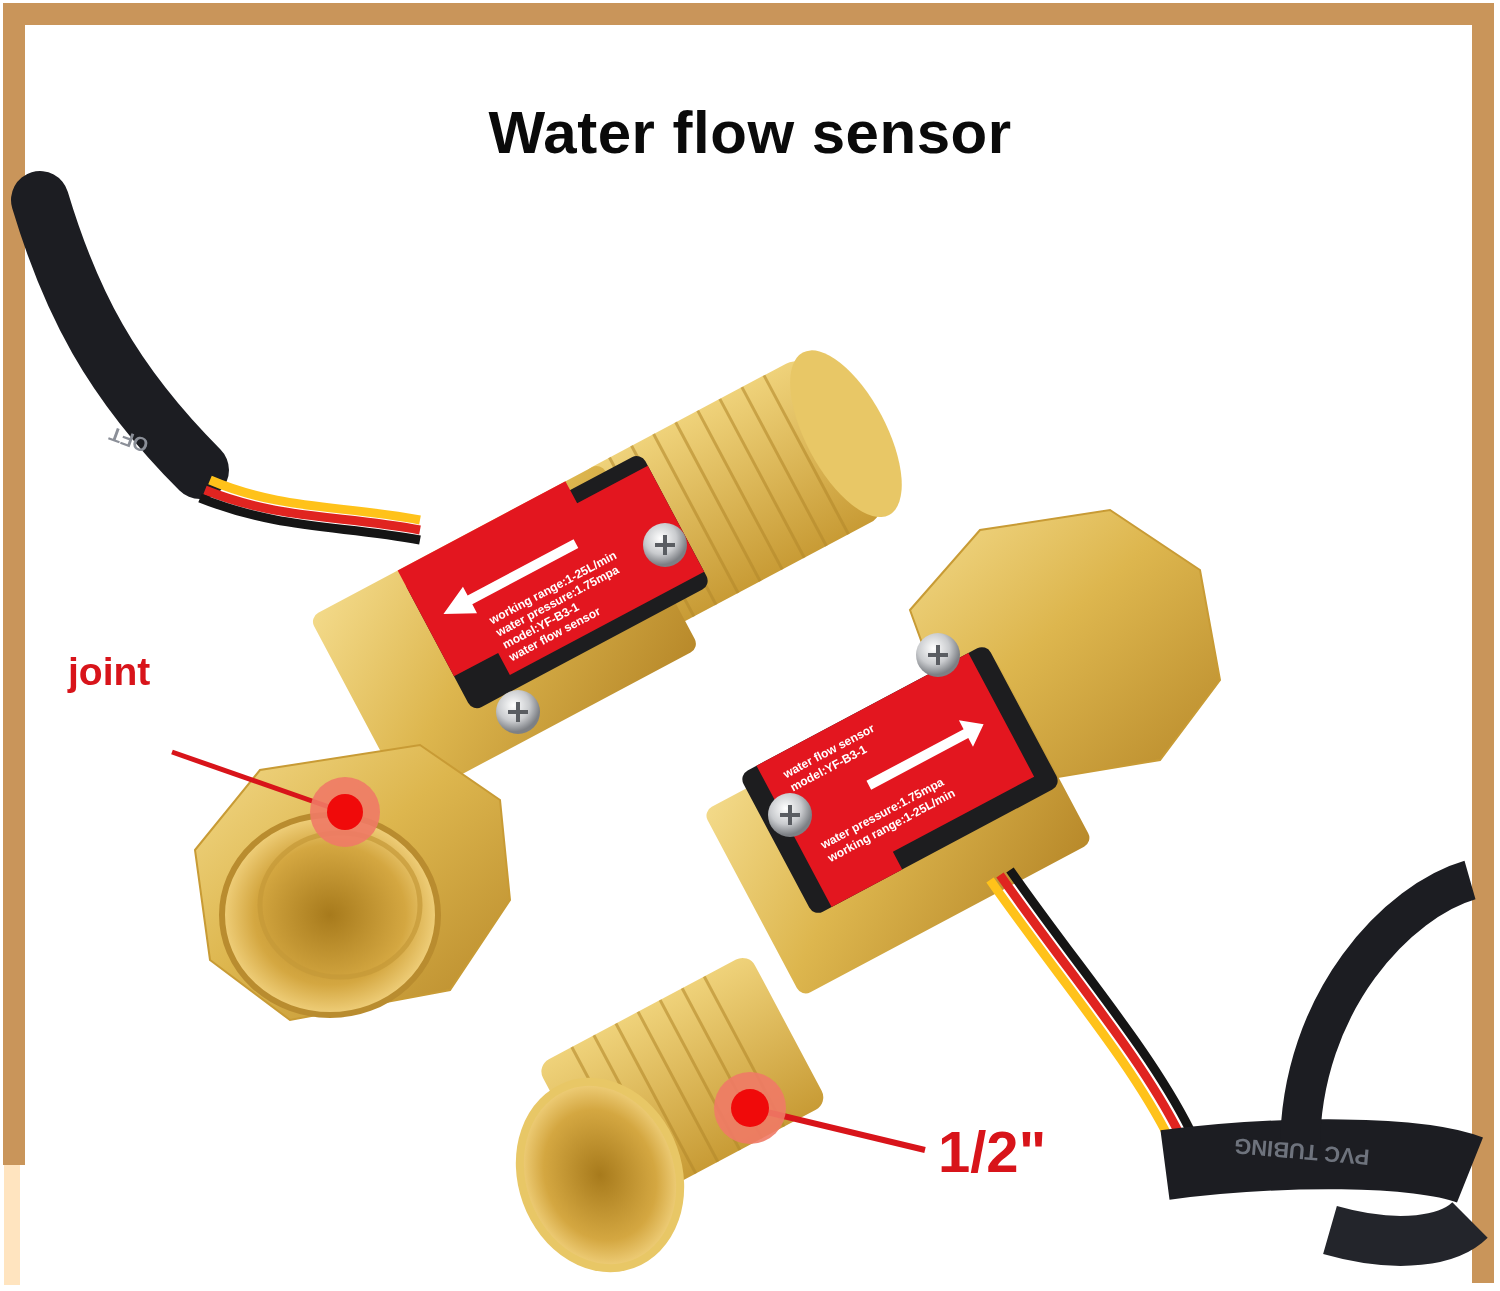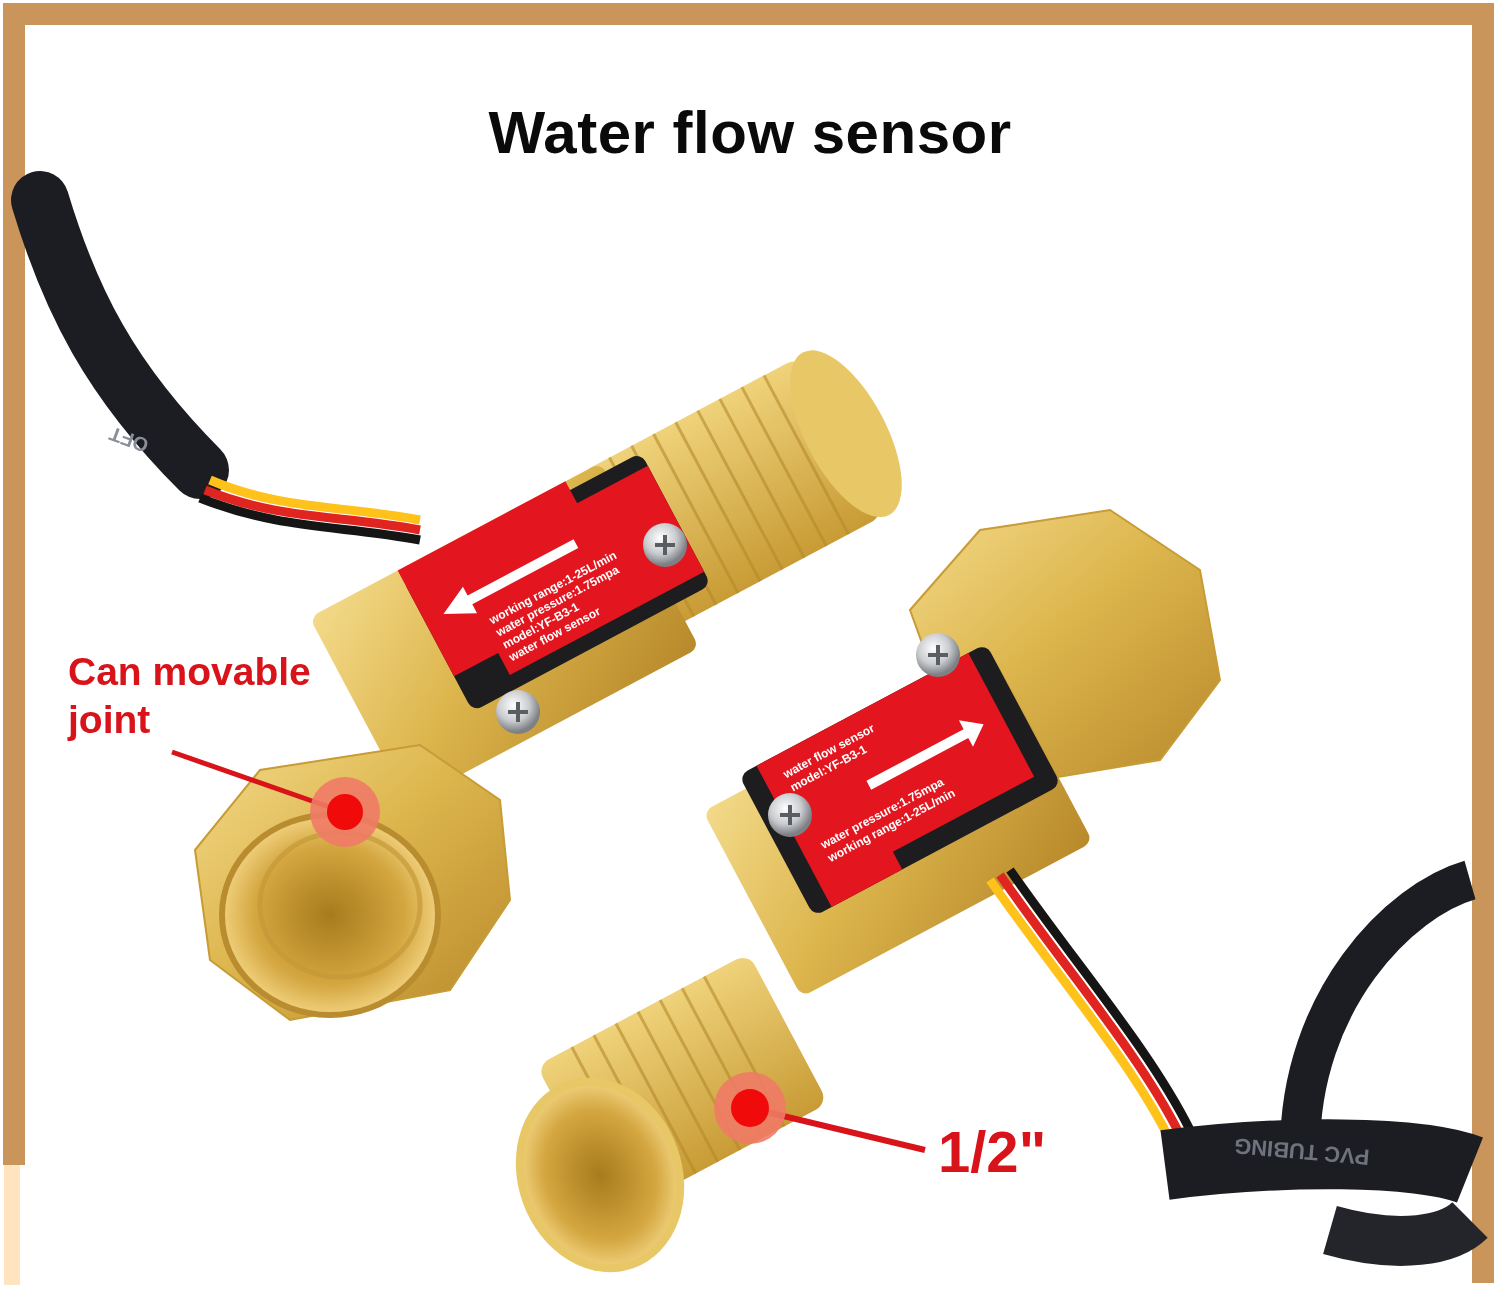--- a/index.html
+++ b/index.html
@@ -152,16 +152,15 @@
   <g>
     <line x1="750" y1="1108" x2="925" y2="1150" stroke="#D8141A" stroke-width="6"></line>
     <circle cx="750" cy="1108" r="36" fill="#F07A66" opacity="0.9"></circle>
     <circle cx="750" cy="1108" r="19" fill="#F00A0A"></circle>
   </g>
 </svg>
 
 <div class="title">Water flow sensor</div>
 
 <div class="callout-label callout-joint">
-  <div>Can movable</div>
   <div>joint</div>
 </div>
 <div class="callout-label callout-size">1/2"</div>
 
 </body></html>

